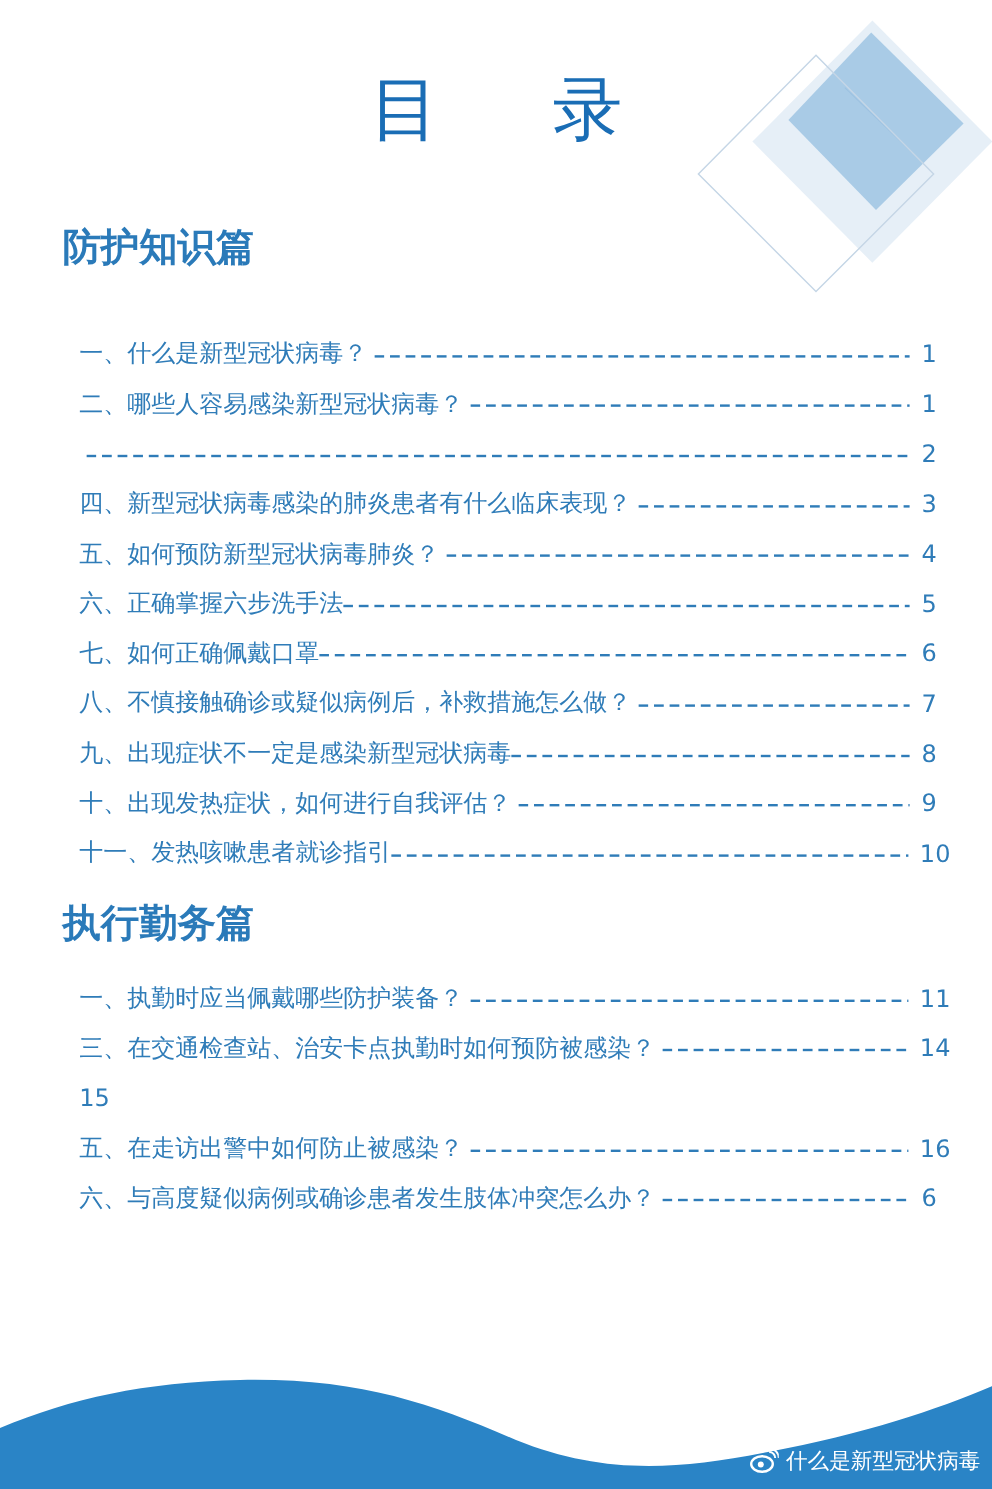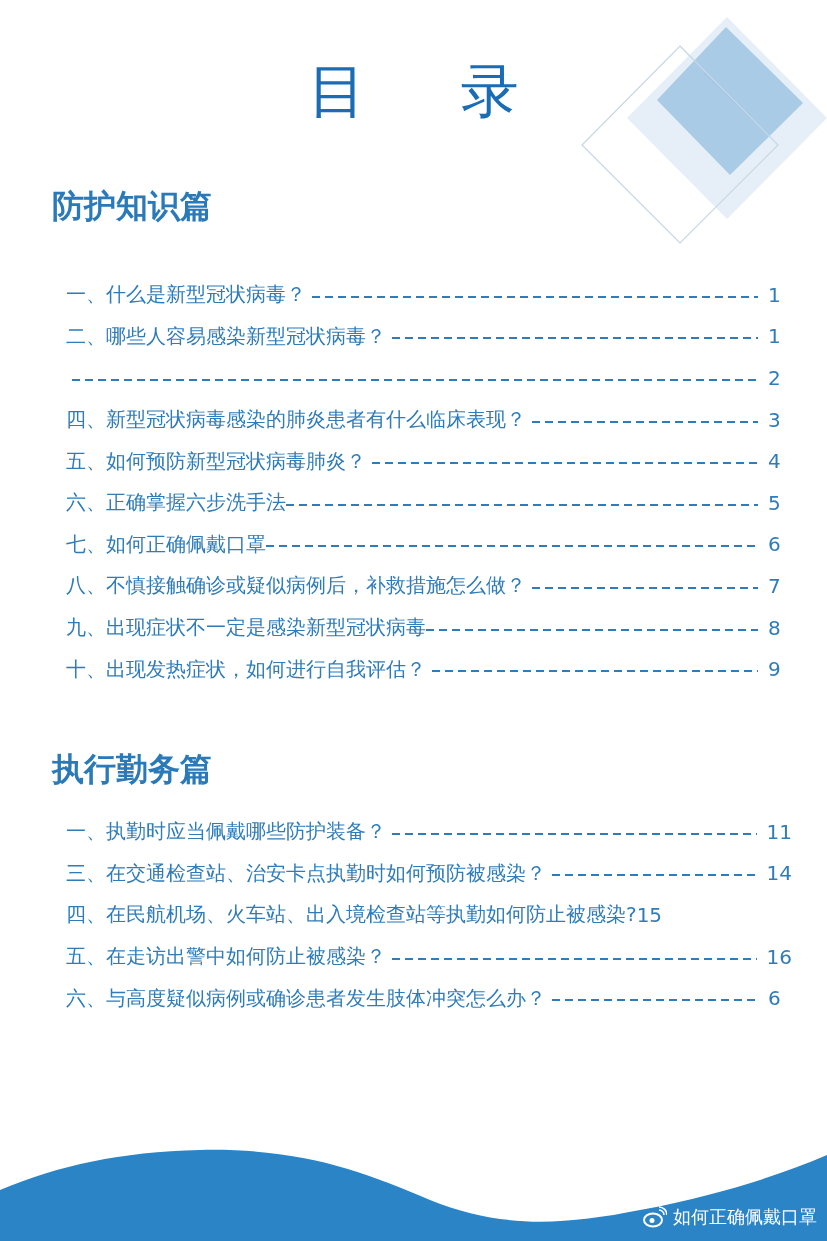--- a/index.html
+++ b/index.html
@@ -94,36 +94,40 @@
   <li class="toc-row">
       <span class="toc-text">九、出现症状不一定是感染新型冠状病毒</span>
       <span class="toc-leader tight"></span>
       <span class="toc-page">8</span>
     </li>
   <li class="toc-row">
       <span class="toc-text">十、出现发热症状，如何进行自我评估？</span>
       <span class="toc-leader"></span>
       <span class="toc-page">9</span>
     </li>
+  <li class="toc-row">
+      <span class="toc-text">十一、发热咳嗽患者就诊指引</span>
+      <span class="toc-leader tight"></span>
+      <span class="toc-page">10</span>
+    </li>
 </ul>
 
 <div class="section-title" style="top:753px;">执行勤务篇</div>
 <ul class="toc" style="top:811px;">
   <li class="toc-row">
       <span class="toc-text">一、执勤时应当佩戴哪些防护装备？</span>
       <span class="toc-leader"></span>
       <span class="toc-page">11</span>
     </li>
   <li class="toc-row">
       <span class="toc-text">三、在交通检查站、治安卡点执勤时如何预防被感染？</span>
       <span class="toc-leader"></span>
       <span class="toc-page">14</span>
     </li>
   <li class="toc-row">
-      <span class="toc-text">四、在民航机场、火车站、出入境检查站等执勤如何防止被感染?</span>
       <span class="toc-page">15</span>
     </li>
   <li class="toc-row">
       <span class="toc-text">五、在走访出警中如何防止被感染？</span>
       <span class="toc-leader"></span>
       <span class="toc-page">16</span>
     </li>
   <li class="toc-row">
       <span class="toc-text">六、与高度疑似病例或确诊患者发生肢体冲突怎么办？</span>
       <span class="toc-leader"></span>
@@ -135,14 +139,14 @@
   <path d="M0,80 C60,55 120,42 200,40 C300,38 360,60 430,90 C500,118 560,116 640,100 C720,85 780,65 827,45 L827,131 L0,131 Z" fill="#2a84c6"></path>
 </svg>
 
 <div class="watermark">
   <svg class="weibo-icon" viewBox="0 0 24 22">
     <ellipse cx="10" cy="14" rx="9" ry="6.5" fill="none" stroke="#ffffff" stroke-width="2"></ellipse>
     <circle cx="9" cy="14.5" r="2.5" fill="#ffffff"></circle>
     <path d="M16,4 A5,5 0 0 1 21,9" fill="none" stroke="#ffffff" stroke-width="1.6"></path>
     <path d="M16,1 A8,8 0 0 1 24,9" fill="none" stroke="#ffffff" stroke-width="1.6"></path>
   </svg>
-  <span>如何正确佩戴口罩</span>
+  <span>什么是新型冠状病毒</span>
 </div>
 
 </body></html>

